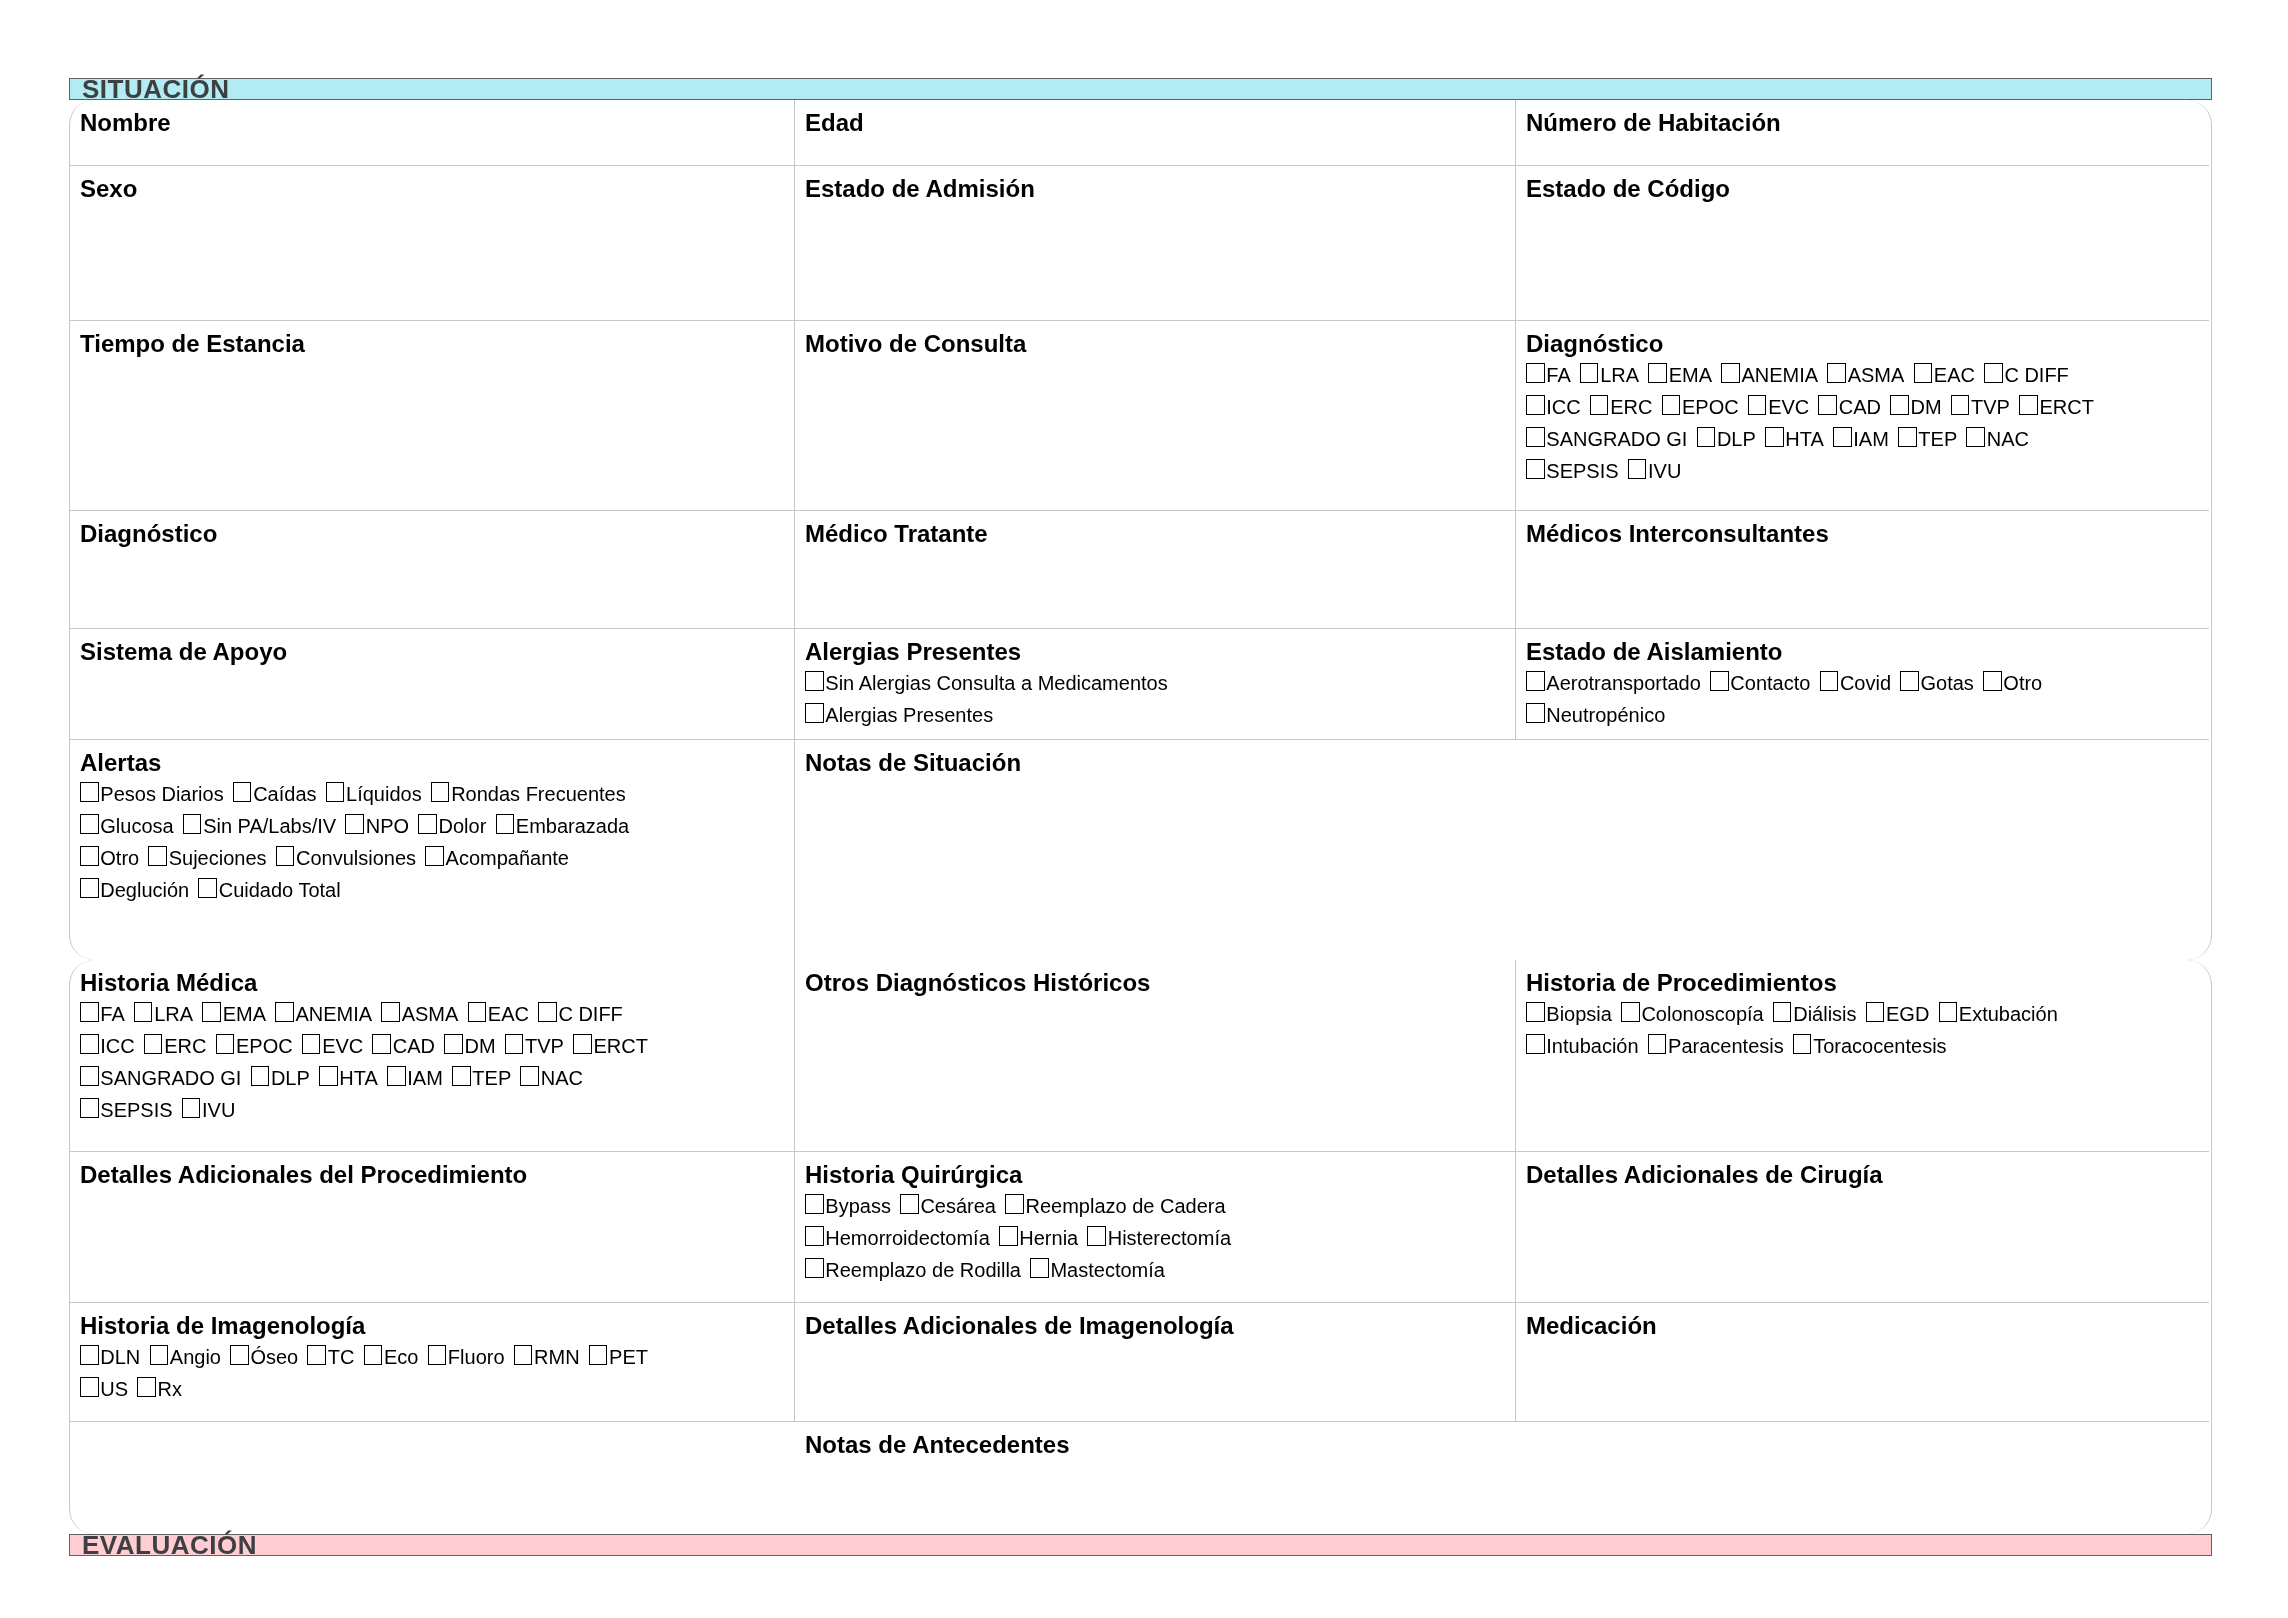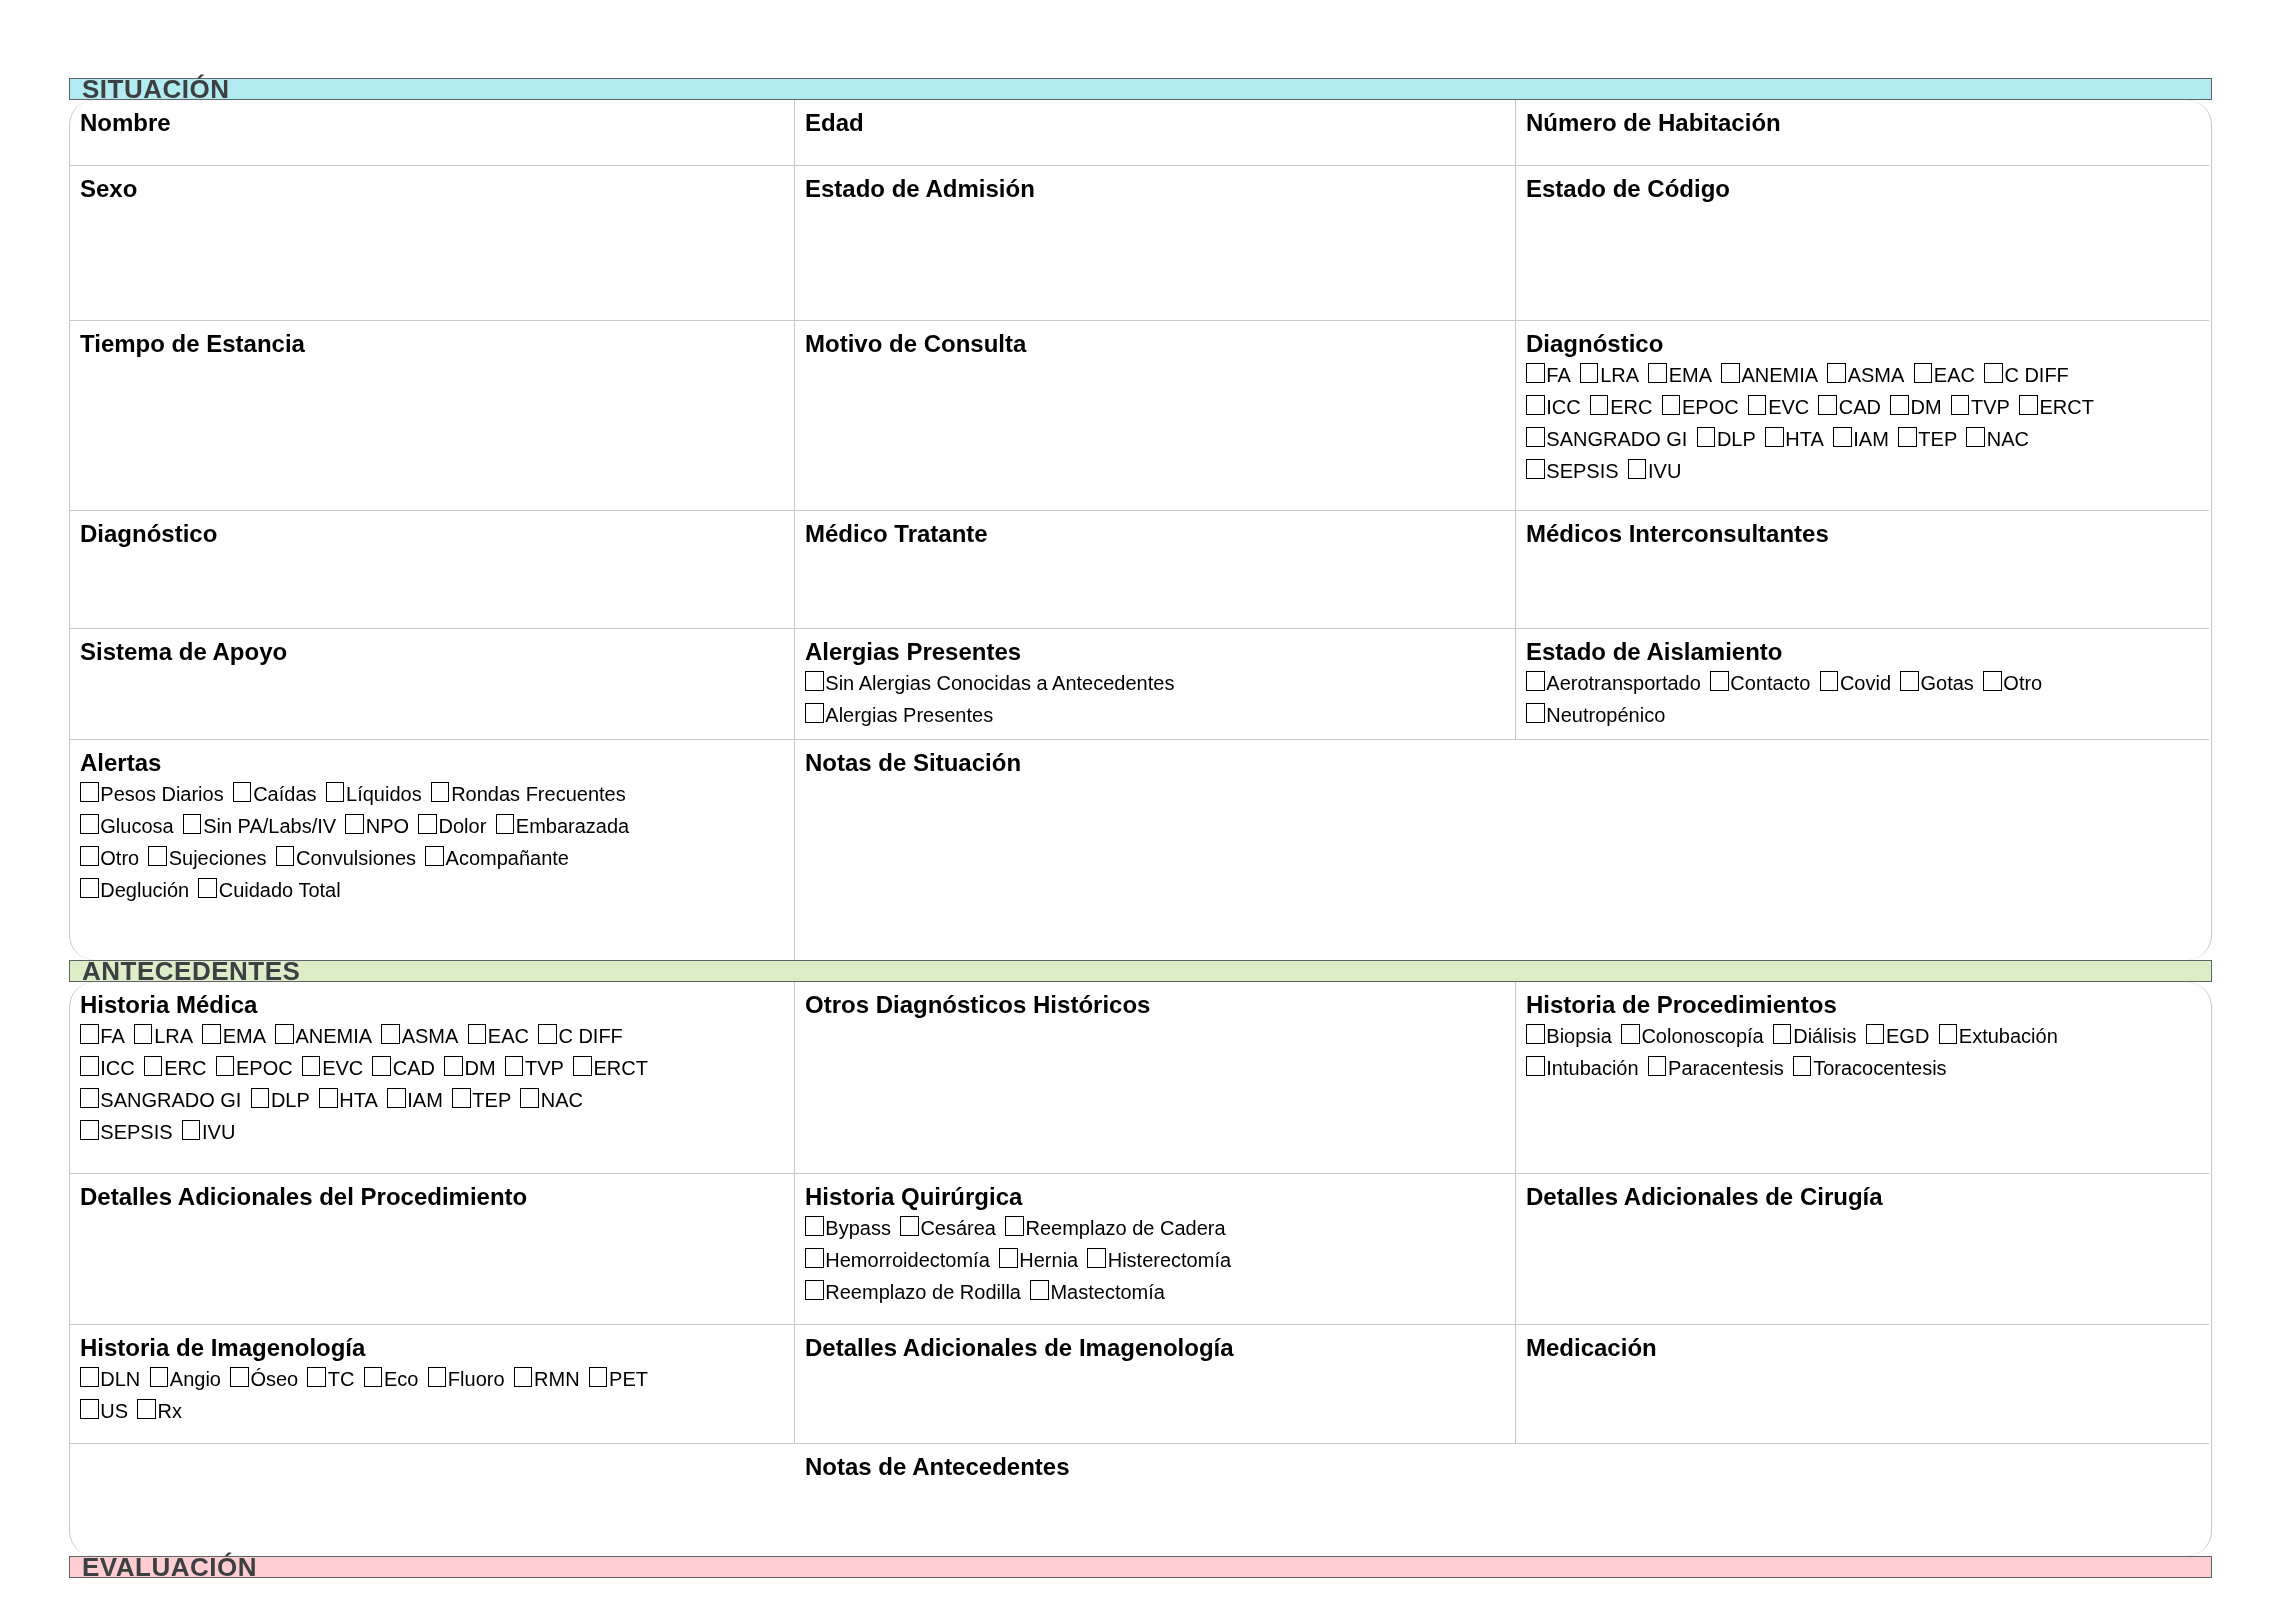--- a/index.html
+++ b/index.html
@@ -129,21 +129,21 @@
     <div class="cell c3">
       <div class="label">Médicos Interconsultantes</div>
     </div>
 
     <div class="cell c1">
       <div class="label">Sistema de Apoyo</div>
     </div>
     <div class="cell c2">
       <div class="label">Alergias Presentes</div>
       <div>
-          <div class="ckline"><span class="ckitem"><span class="ckbox"></span><span>Sin Alergias Conocidas a Antecedentes</span></span></div>
+          <div class="ckline"><span class="ckitem"><span class="ckbox"></span><span>Sin Alergias Consulta a Medicamentos</span></span></div>
           <div class="ckline"><span class="ckitem"><span class="ckbox"></span><span>Alergias Presentes</span></span></div>
         </div>
     </div>
     <div class="cell c3">
       <div class="label">Estado de Aislamiento</div>
       <div>
           <div class="ckline"><span class="ckitem"><span class="ckbox"></span><span>Aerotransportado</span></span><span class="ckitem"><span class="ckbox"></span><span>Contacto</span></span><span class="ckitem"><span class="ckbox"></span><span>Covid</span></span><span class="ckitem"><span class="ckbox"></span><span>Gotas</span></span><span class="ckitem"><span class="ckbox"></span><span>Otro</span></span></div>
           <div class="ckline"><span class="ckitem"><span class="ckbox"></span><span>Neutropénico</span></span></div>
         </div>
     </div>
@@ -155,21 +155,20 @@
           <div class="ckline"><span class="ckitem"><span class="ckbox"></span><span>Glucosa</span></span><span class="ckitem"><span class="ckbox"></span><span>Sin PA/Labs/IV</span></span><span class="ckitem"><span class="ckbox"></span><span>NPO</span></span><span class="ckitem"><span class="ckbox"></span><span>Dolor</span></span><span class="ckitem"><span class="ckbox"></span><span>Embarazada</span></span></div>
           <div class="ckline"><span class="ckitem"><span class="ckbox"></span><span>Otro</span></span><span class="ckitem"><span class="ckbox"></span><span>Sujeciones</span></span><span class="ckitem"><span class="ckbox"></span><span>Convulsiones</span></span><span class="ckitem"><span class="ckbox"></span><span>Acompañante</span></span></div>
           <div class="ckline"><span class="ckitem"><span class="ckbox"></span><span>Deglución</span></span><span class="ckitem"><span class="ckbox"></span><span>Cuidado Total</span></span></div>
         </div>
     </div>
     <div class="cell span2 rlast">
       <div class="label">Notas de Situación</div>
     </div>
   </div>
 
-  <div class="bar" style="background-color: rgb(220, 237, 200);">ANTECEDENTES</div>
 
   <div class="grid g2">
 
     <div class="cell c1">
       <div class="label">Historia Médica</div>
       <div>
           <div class="ckline"><span class="ckitem"><span class="ckbox"></span><span>FA</span></span><span class="ckitem"><span class="ckbox"></span><span>LRA</span></span><span class="ckitem"><span class="ckbox"></span><span>EMA</span></span><span class="ckitem"><span class="ckbox"></span><span>ANEMIA</span></span><span class="ckitem"><span class="ckbox"></span><span>ASMA</span></span><span class="ckitem"><span class="ckbox"></span><span>EAC</span></span><span class="ckitem"><span class="ckbox"></span><span>C DIFF</span></span></div>
           <div class="ckline"><span class="ckitem"><span class="ckbox"></span><span>ICC</span></span><span class="ckitem"><span class="ckbox"></span><span>ERC</span></span><span class="ckitem"><span class="ckbox"></span><span>EPOC</span></span><span class="ckitem"><span class="ckbox"></span><span>EVC</span></span><span class="ckitem"><span class="ckbox"></span><span>CAD</span></span><span class="ckitem"><span class="ckbox"></span><span>DM</span></span><span class="ckitem"><span class="ckbox"></span><span>TVP</span></span><span class="ckitem"><span class="ckbox"></span><span>ERCT</span></span></div>
           <div class="ckline"><span class="ckitem"><span class="ckbox"></span><span>SANGRADO GI</span></span><span class="ckitem"><span class="ckbox"></span><span>DLP</span></span><span class="ckitem"><span class="ckbox"></span><span>HTA</span></span><span class="ckitem"><span class="ckbox"></span><span>IAM</span></span><span class="ckitem"><span class="ckbox"></span><span>TEP</span></span><span class="ckitem"><span class="ckbox"></span><span>NAC</span></span></div>
           <div class="ckline"><span class="ckitem"><span class="ckbox"></span><span>SEPSIS</span></span><span class="ckitem"><span class="ckbox"></span><span>IVU</span></span></div>

